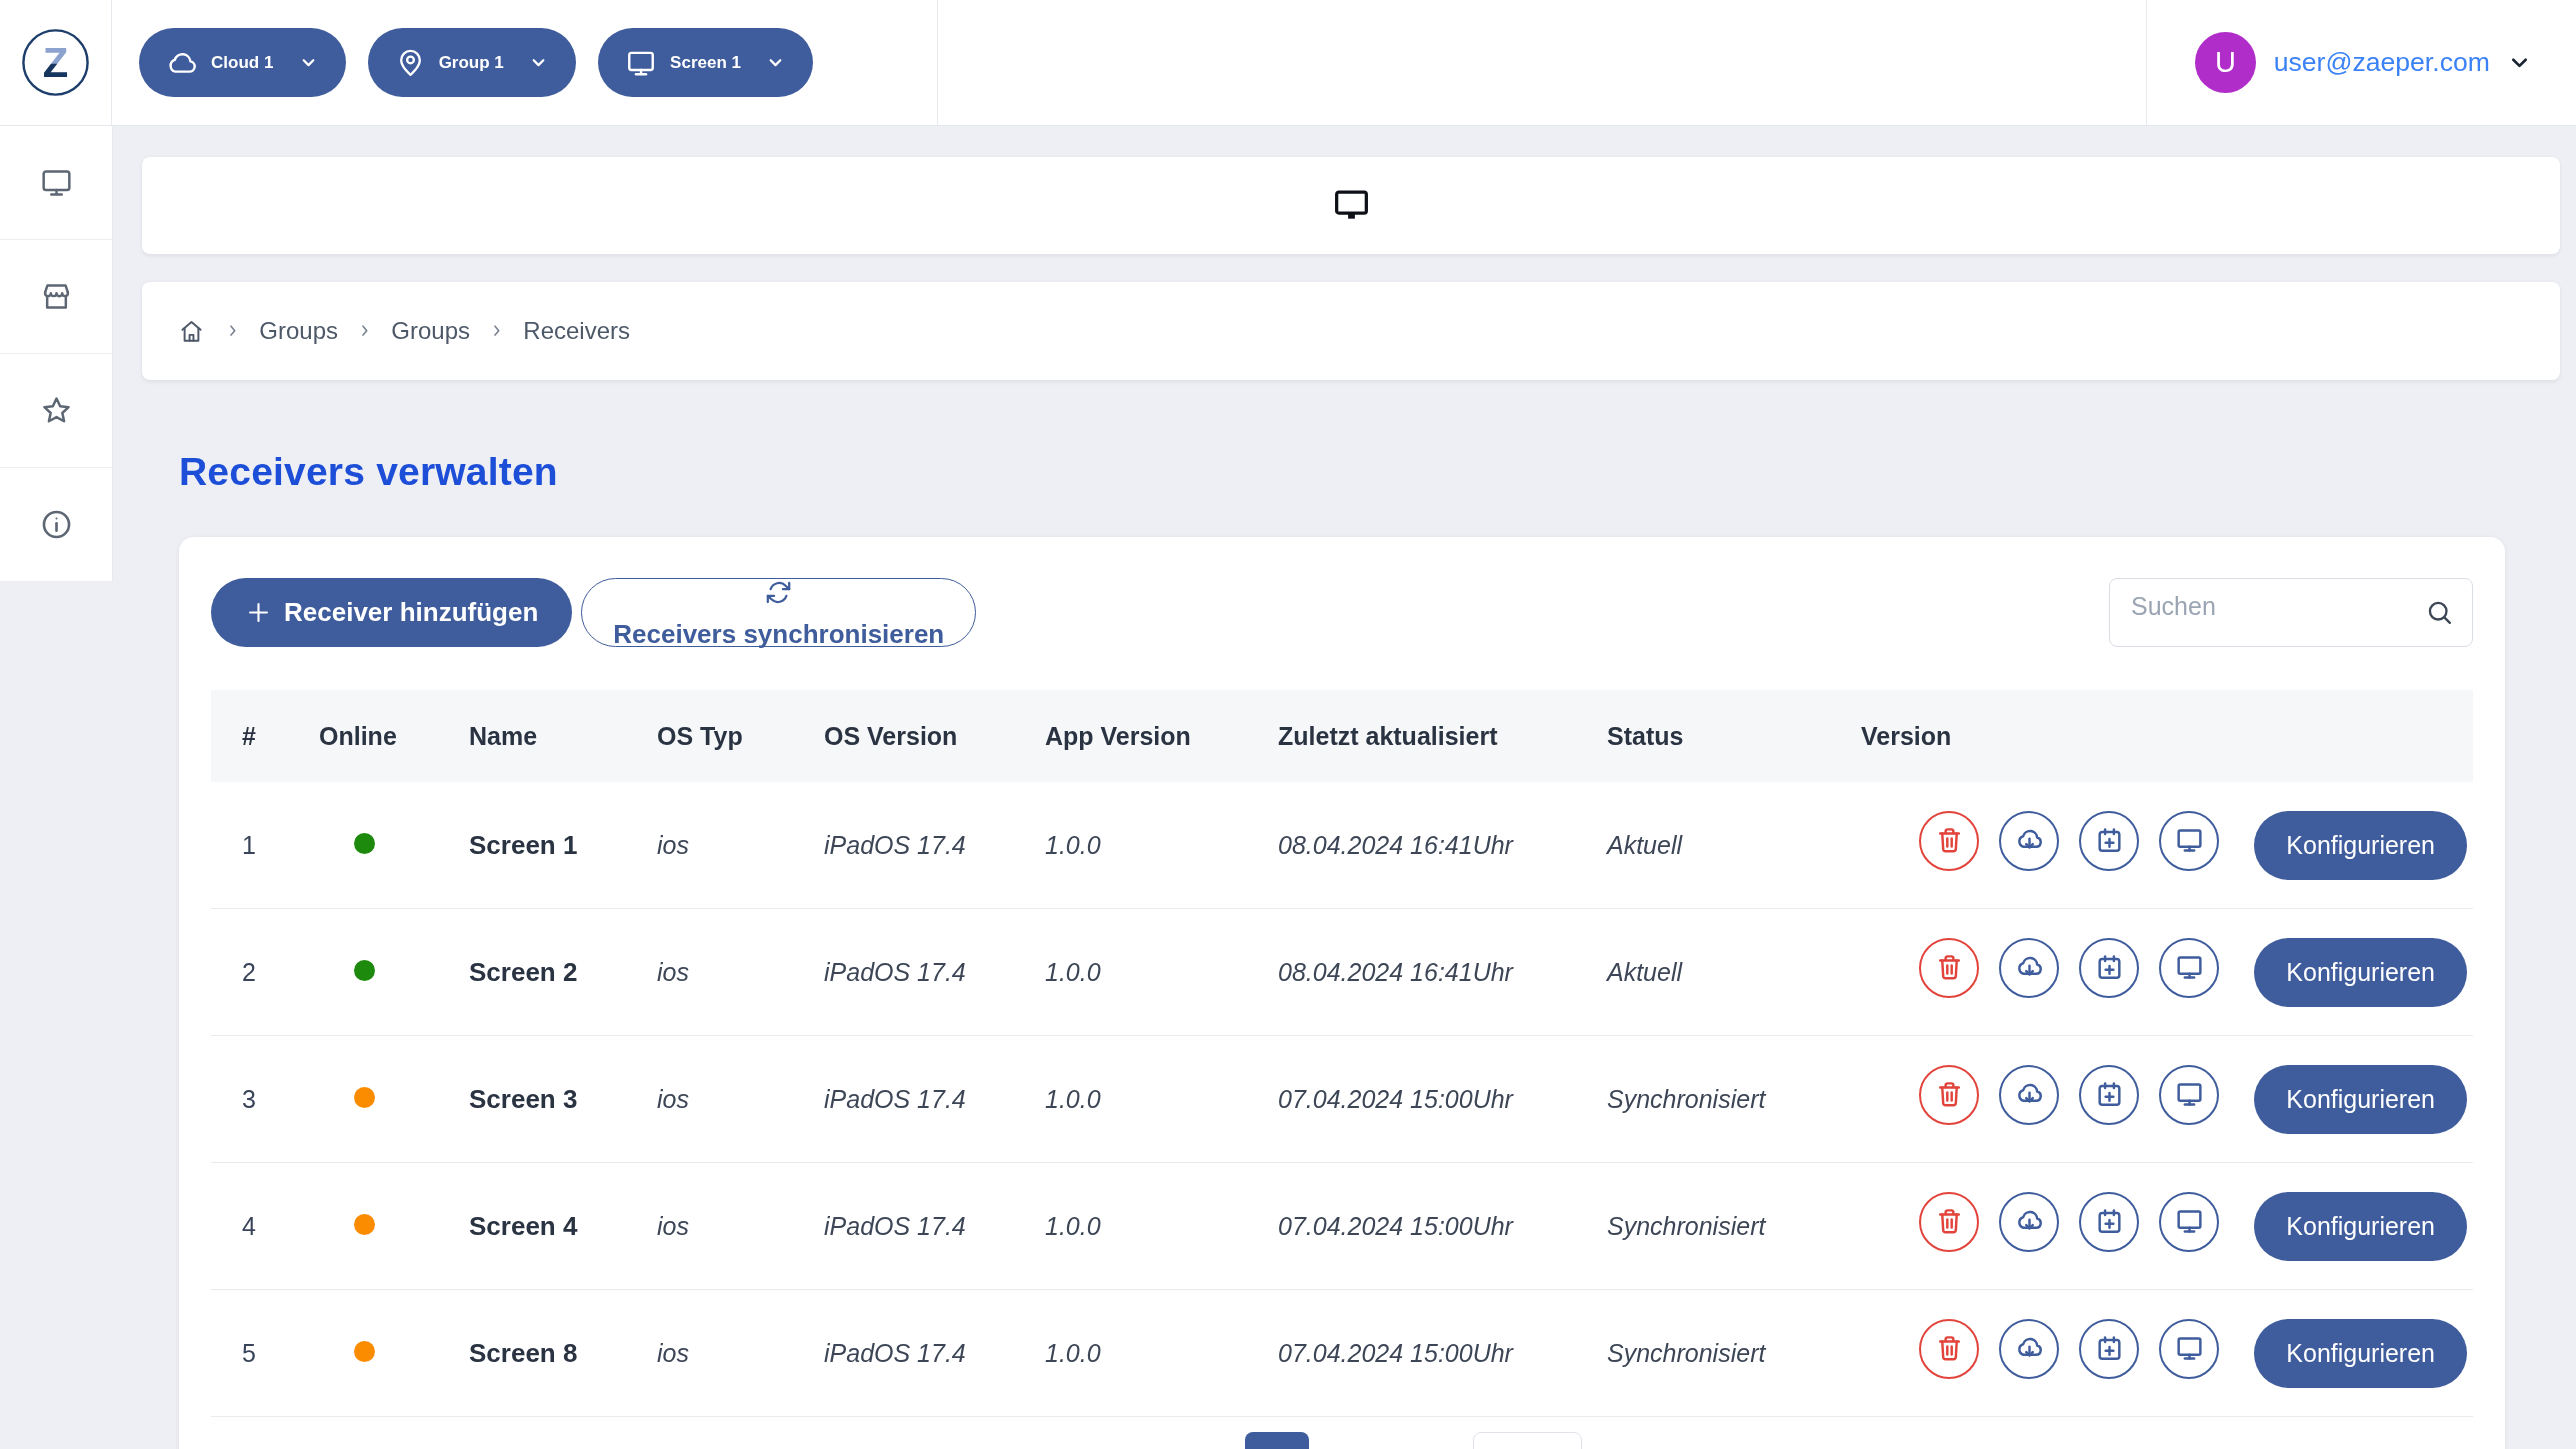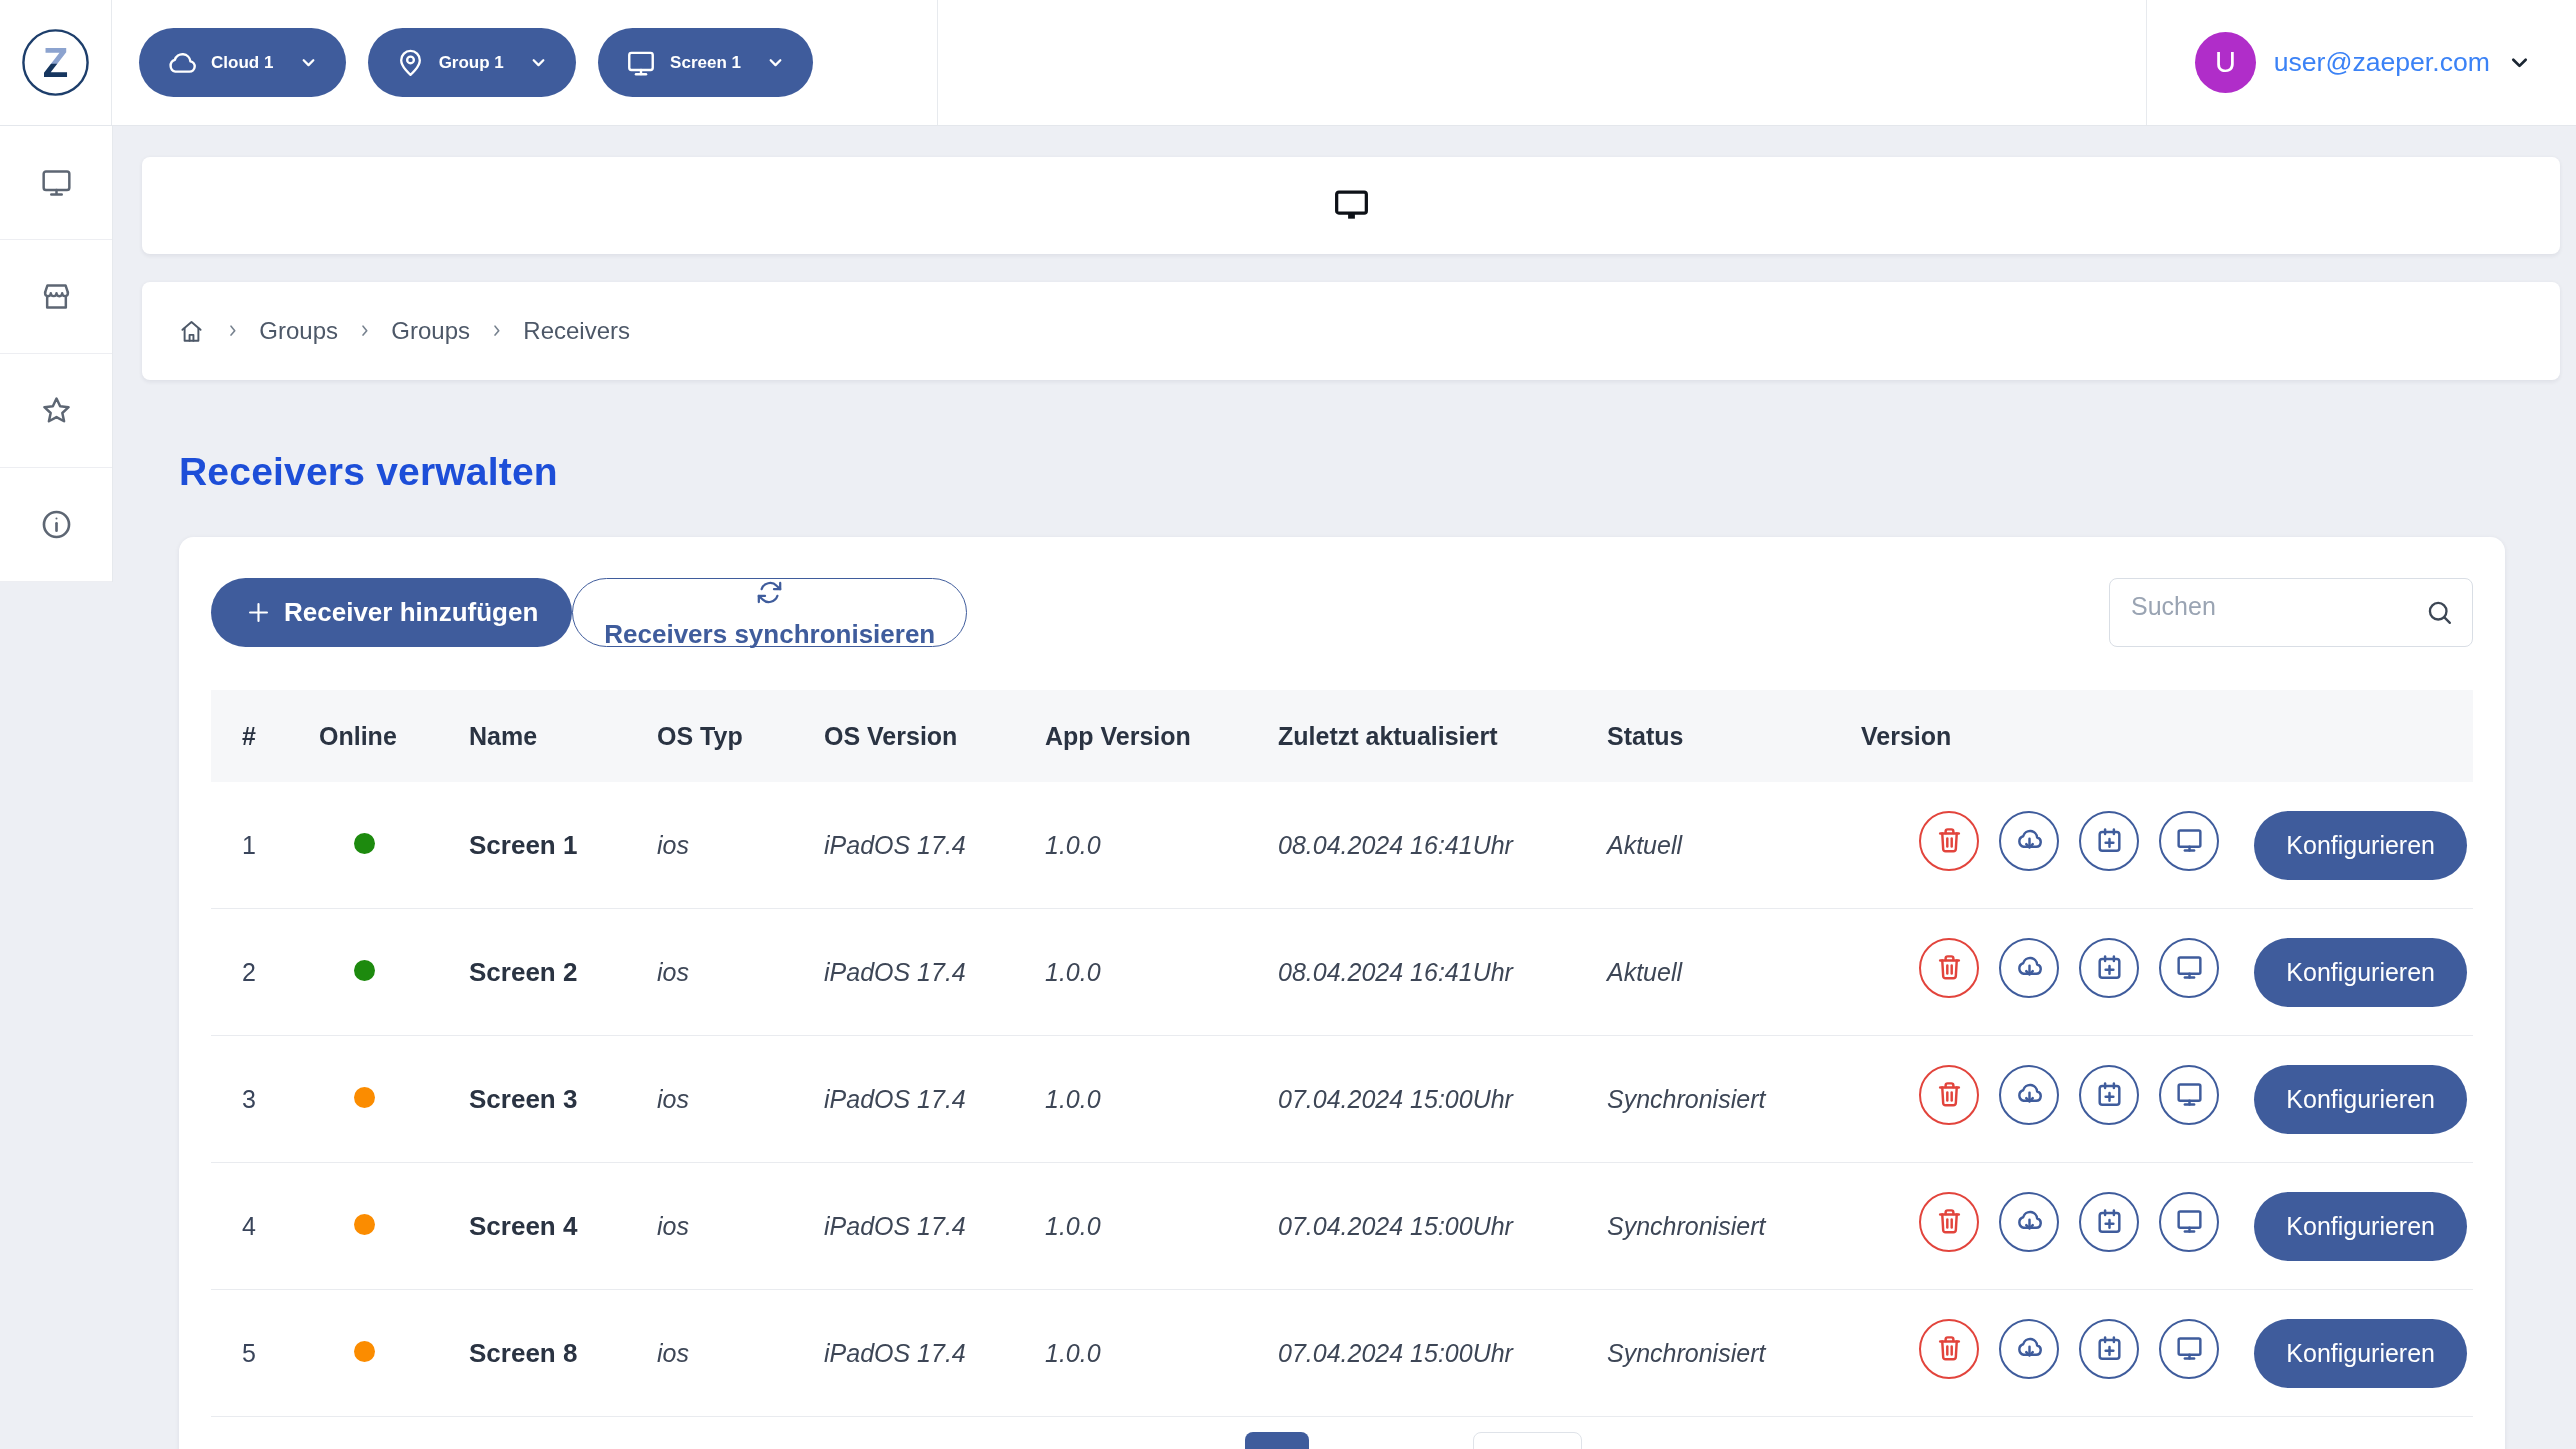--- a/index.html
+++ b/index.html
@@ -37,21 +37,21 @@
     box-shadow:0 1.6px 4px rgba(25,35,60,.07); display:flex; align-items:center; padding-left:35px; }
   .crumbs { display:flex; align-items:center; gap:17px; font-size:24px; color:#4d5868; }
   .crumb-link { cursor:pointer; }
   .page-title { margin:72px 0 0 66px; font-size:39px; line-height:40px; font-weight:600;
     color:#1d4ed8; letter-spacing:0.2px; }
 
   
   .main-card { position:relative; margin:45px 0 0 66px; width:2326px; height:934px; background:#fff;
     border-radius:14.5px; box-shadow:0 1.6px 4.8px rgba(20,30,50,.07); padding:0 32px; }
   .actions-row { display:flex; align-items:center; justify-content:space-between; padding-top:41px; }
-  .left-actions { display:flex; align-items:center; gap:0; }
+  .left-actions { display:flex; align-items:center; gap:9px; }
   .btn-add { height:69px; border:none; border-radius:35px; background:#3f5c9c; color:#fff;
     display:flex; align-items:center; gap:12px; padding:0 34px; font-size:26px; font-weight:600;
     font-family:inherit; cursor:pointer; }
   .btn-sync { height:69px; border:1.6px solid #3f5c9c; border-radius:35px; background:#fff; color:#3f5c9c;
     display:flex; align-items:center; gap:13px; padding:0 31px; font-size:26px; font-weight:600;
     font-family:inherit; cursor:pointer;flex-direction:column; }
   .search-wrap { position:relative; width:364px; height:69px; }
   .search-wrap input { width:100%; height:100%; border:1.6px solid #d9dee5; border-radius:8px;
     padding:0 64px 12px 21px; font-size:25px; color:#2a3342; font-family:inherit; outline:none; }
   .search-wrap input::placeholder { color:#9aa4b3; }

